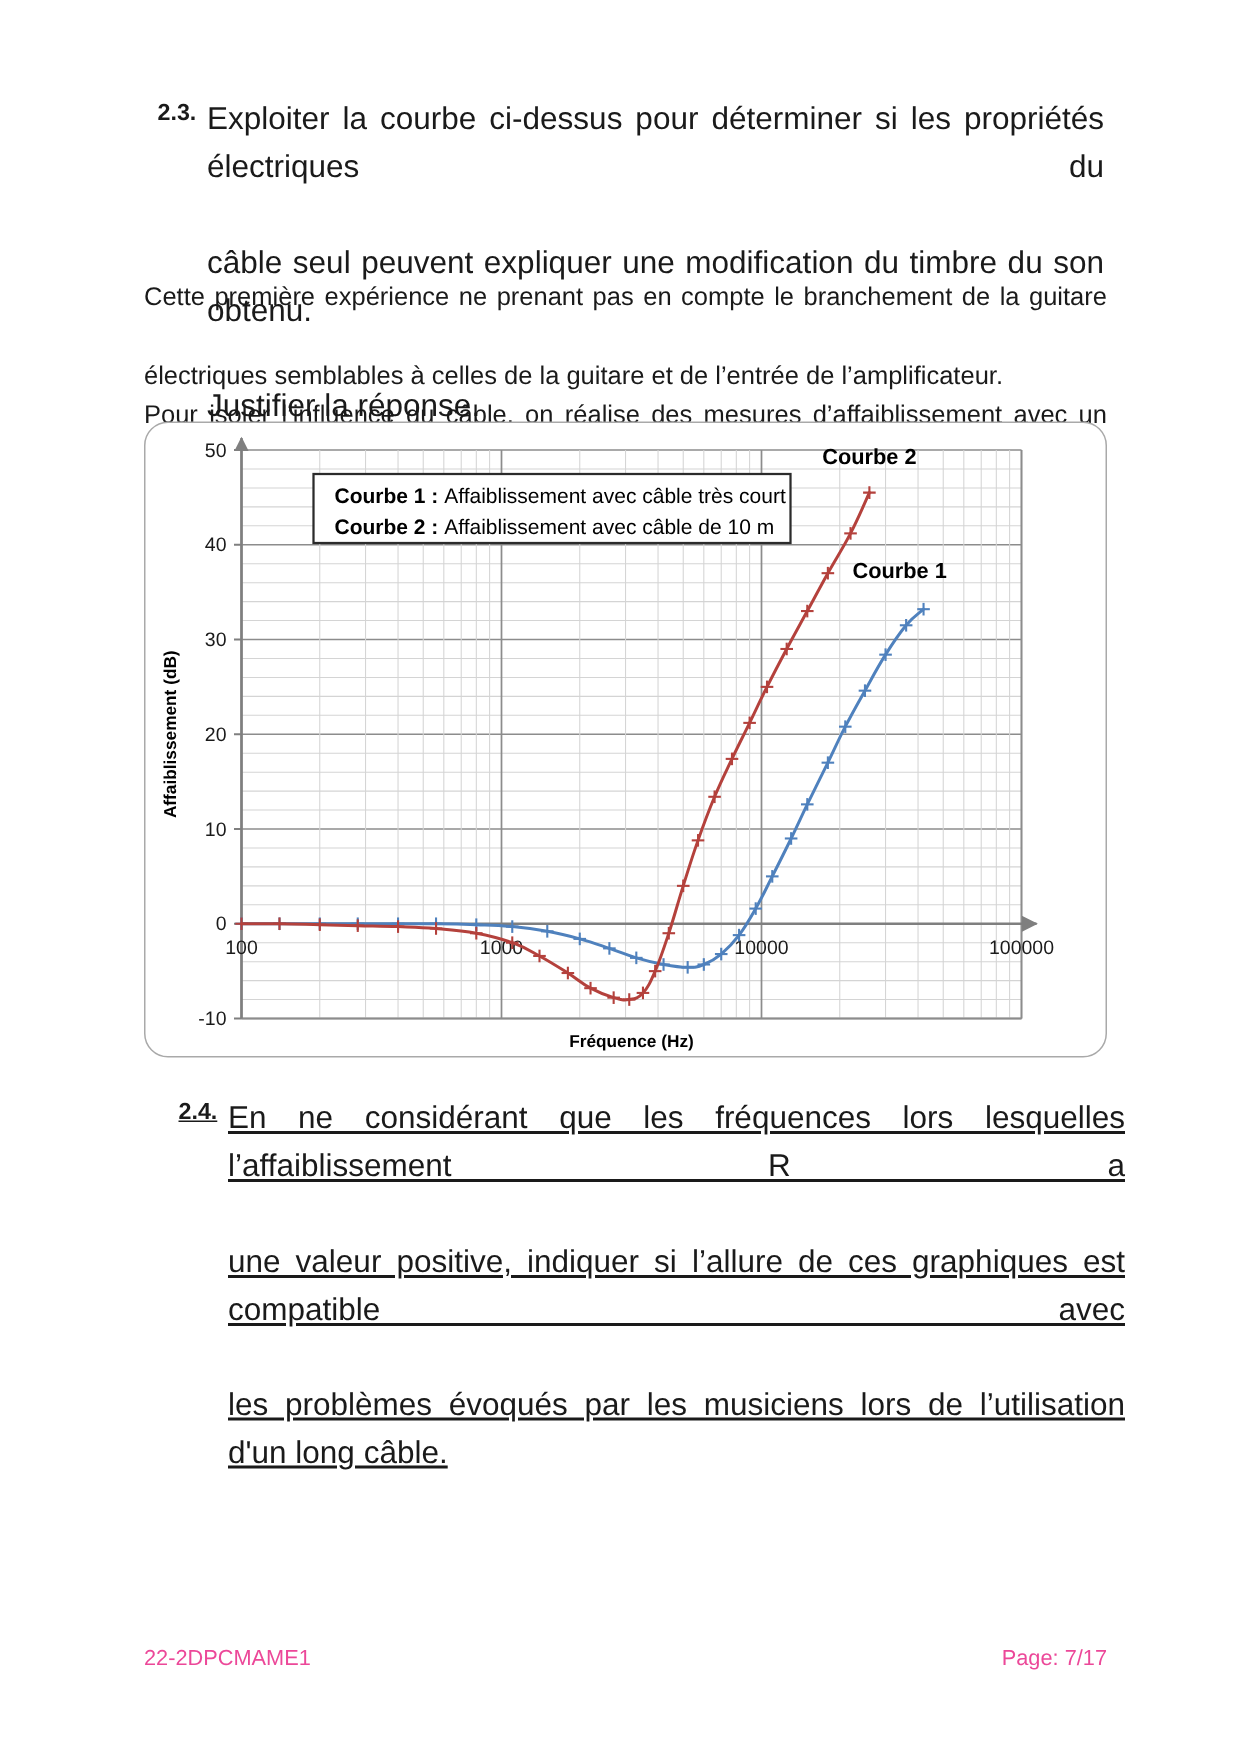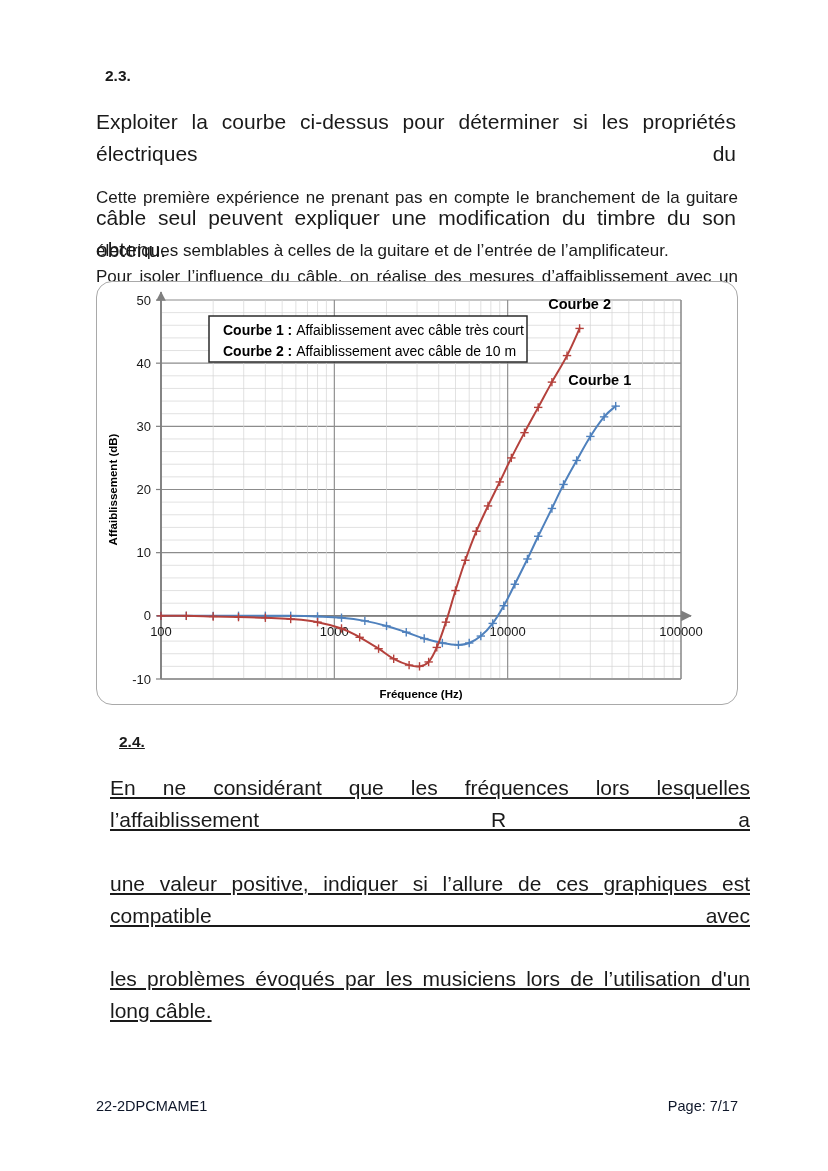--- a/index.html
+++ b/index.html
@@ -19,21 +19,20 @@
   .page {
     position: absolute;
     inset: 0;
   }
 
   
   .qblock {
     position: absolute;
     display: flex;
     align-items: flex-start;
-    flex-direction: column;
   }
   .qnum {
     font-weight: bold;
     font-size: 15.5px;
     width: 42px;
     flex: 0 0 42px;
     text-align: left;
     padding-left: 9px;
     box-sizing: border-box;
     line-height: 1.52;
@@ -118,21 +117,21 @@
 
   
   #footer {
     position: absolute;
     left: 96px;
     top: 1098px;
     width: 642px;
     display: flex;
     justify-content: space-between;
     font-size: 14.5px;
-    color: #0f172a;
+    color: #ec4899;
   }
 </style>
 </head>
 <body>
 
 <div class="page">
 
   <div class="qblock" id="q23">
     <div class="qnum">2.3.</div>
     <div class="qtext">

